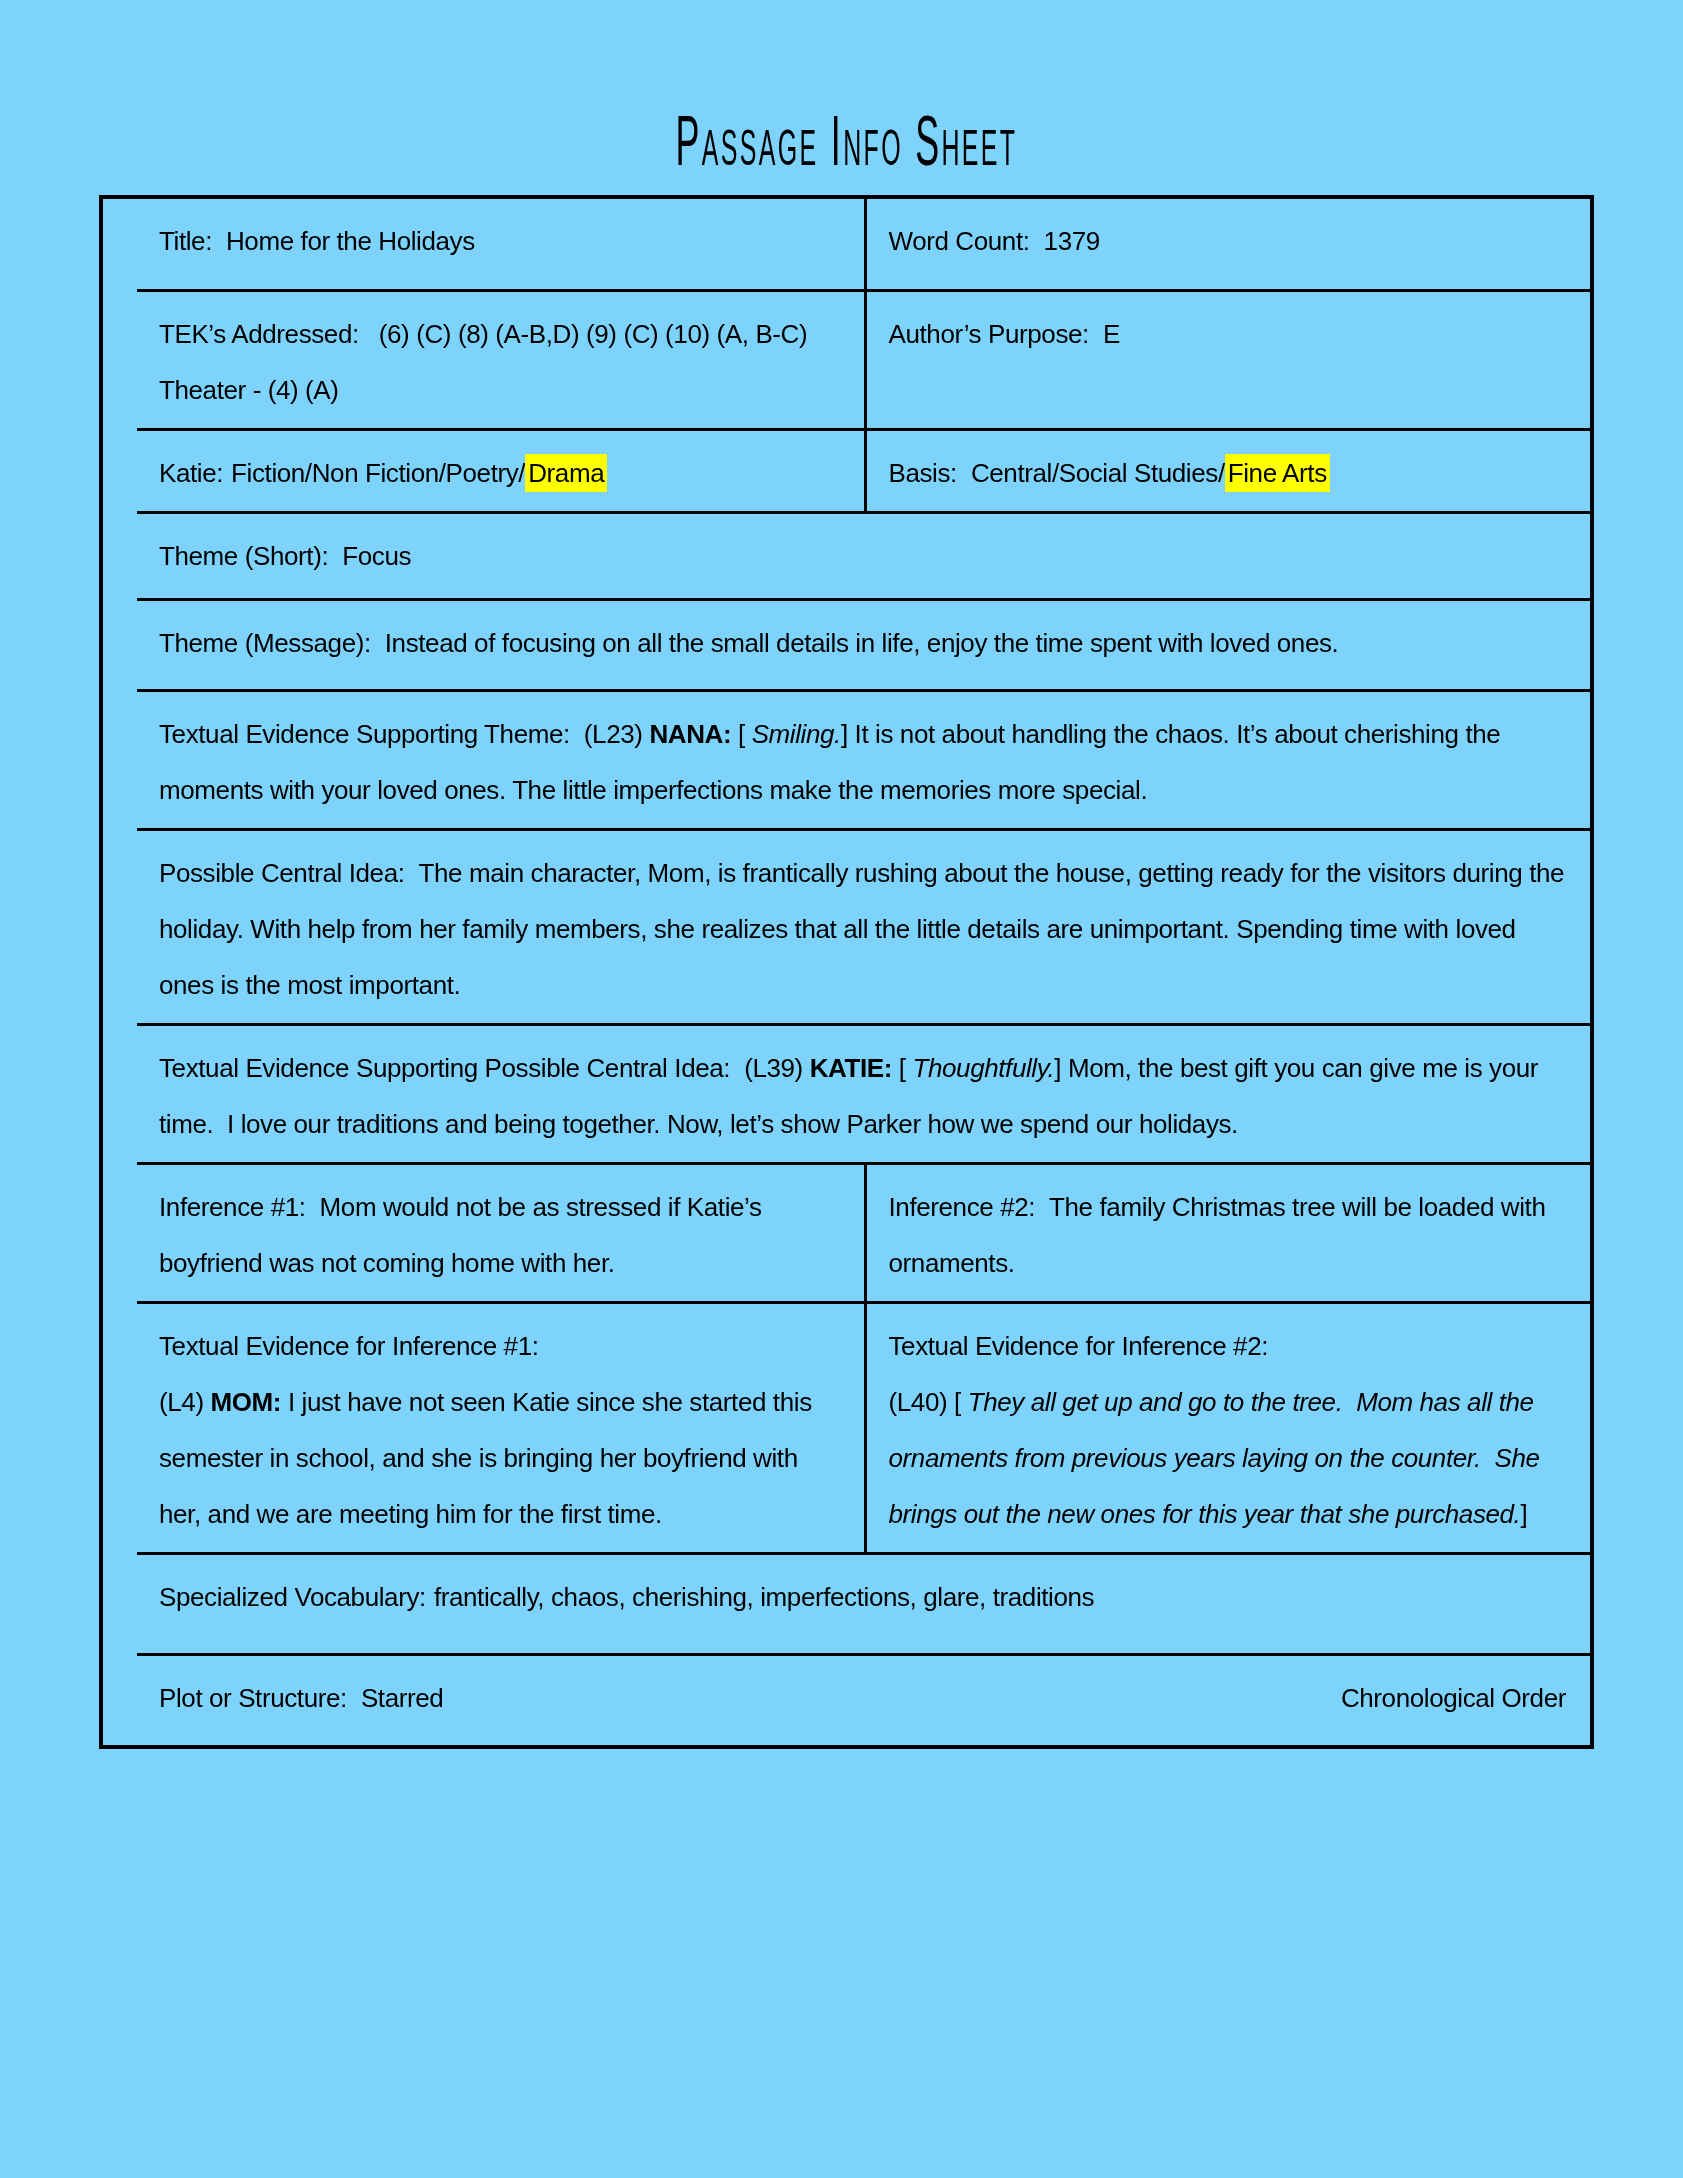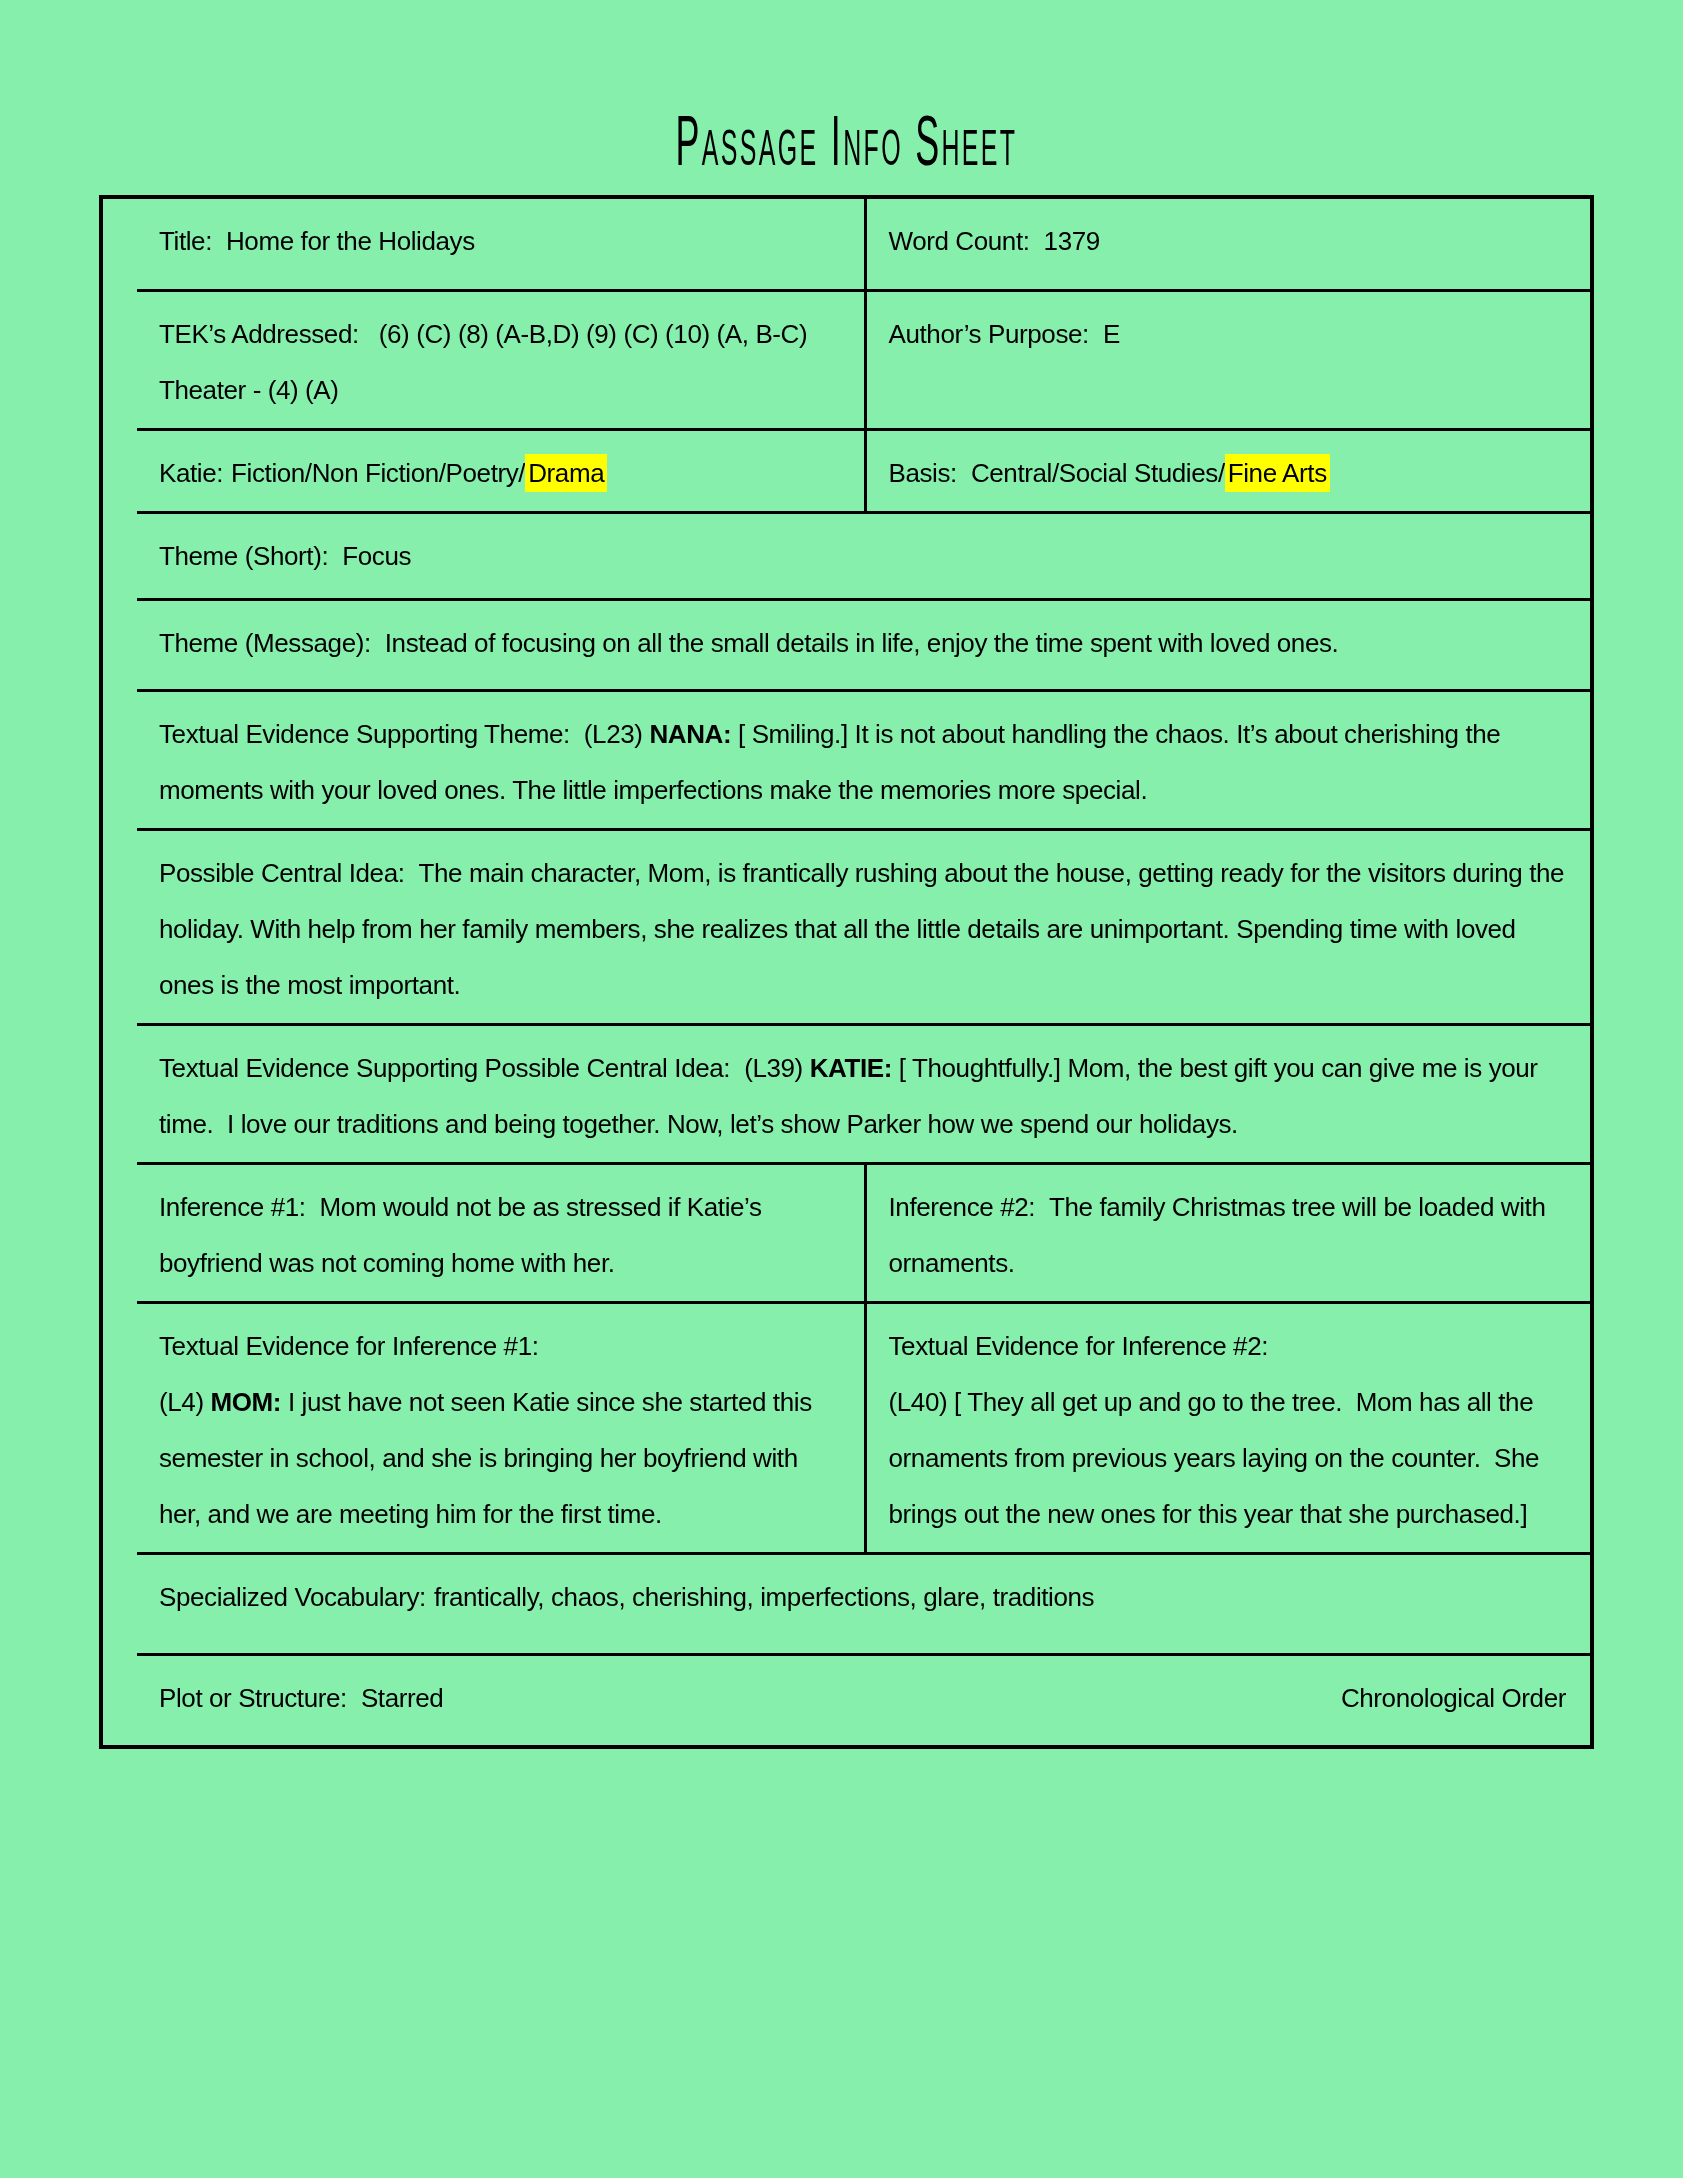--- a/index.html
+++ b/index.html
@@ -1,17 +1,17 @@
 <!DOCTYPE html>
 <html><head>
 <meta charset="utf-8">
 <style>
   html,body { margin:0; padding:0; background:#ffffff; }
   .sheet {
-    position:relative; width:1683px; height:2178px; background:#86efac;
+    position:relative; width:1683px; height:2178px; background:#7dd3fc;
     font-family:"Liberation Sans","DejaVu Sans",sans-serif; color:#000;
     overflow:hidden;
   }
   .page-title {
     position:absolute; top:107px; left:99px; width:1495px;
     text-align:center; font-size:46px; font-weight:normal;
     font-variant:small-caps; letter-spacing:3px;
     transform:scale(0.78,1.55); transform-origin:50% 30%;
     white-space:nowrap;
   }
@@ -21,21 +21,21 @@
     font-size:26px; line-height:56px; letter-spacing:-0.4px;padding-left:34px;
   }
   .t-row { border-top:3px solid #000; box-sizing:border-box; }
   .t-row:first-child { border-top:none; }
   .t-row.cols { display:grid; grid-template-columns:1fr 1fr; }
   .cols > .cell + .cell { border-left:3px solid #000; }
   .cell { padding:14px 24px 10px 22px; box-sizing:border-box; }
   .val  { margin-left:14px; }
   .val, .seg { white-space:pre-wrap; }
   .speaker { font-weight:bold; }
-  .dir { }
+  .dir { font-style:italic; }
   .hl { background:#ffff00; padding:4px 3px; }
   .h91{min-height:90px} .h137{min-height:136px} .h82{min-height:81px}
   .h88{min-height:87px} .h92{min-height:91px} .h136{min-height:135px}
   .h196{min-height:194px} .h124{min-height:123px} .h224{min-height:222px}
   .h102{min-height:101px} .h93{min-height:92px}
   .flex-cell { display:flex; justify-content:space-between; align-items:flex-start; }
 </style>
 </head>
 <body>
 

